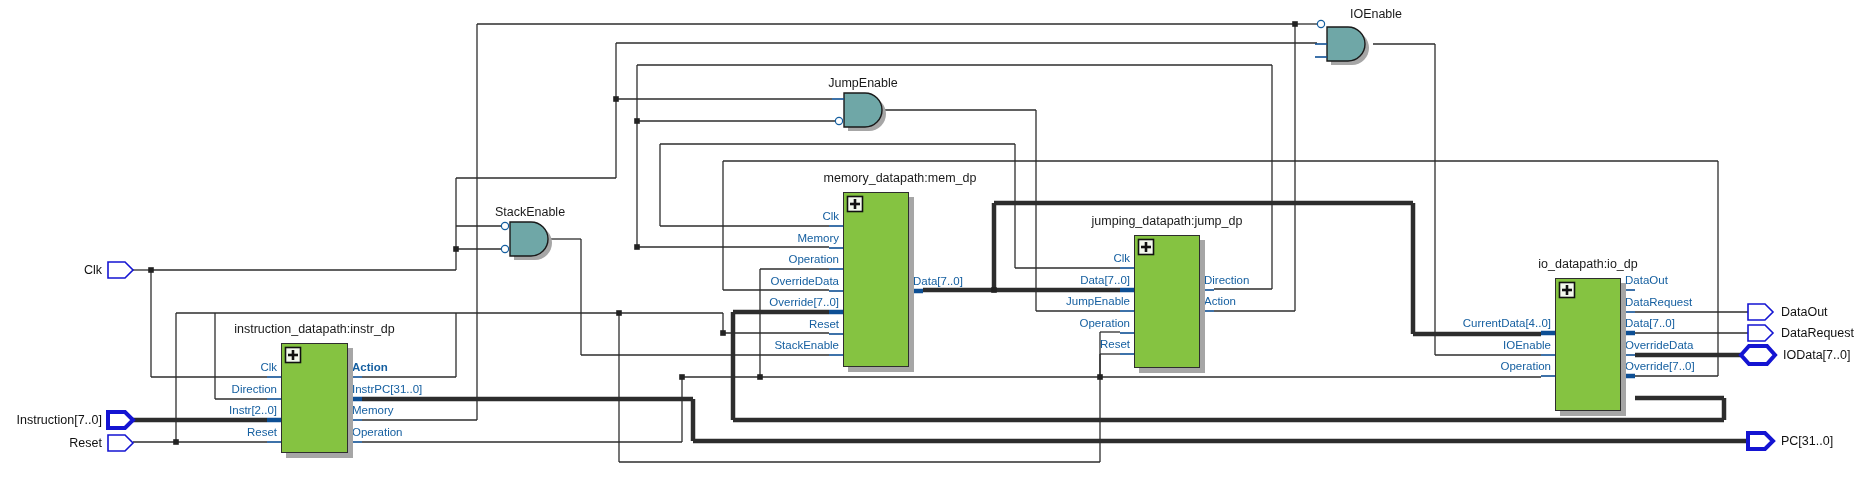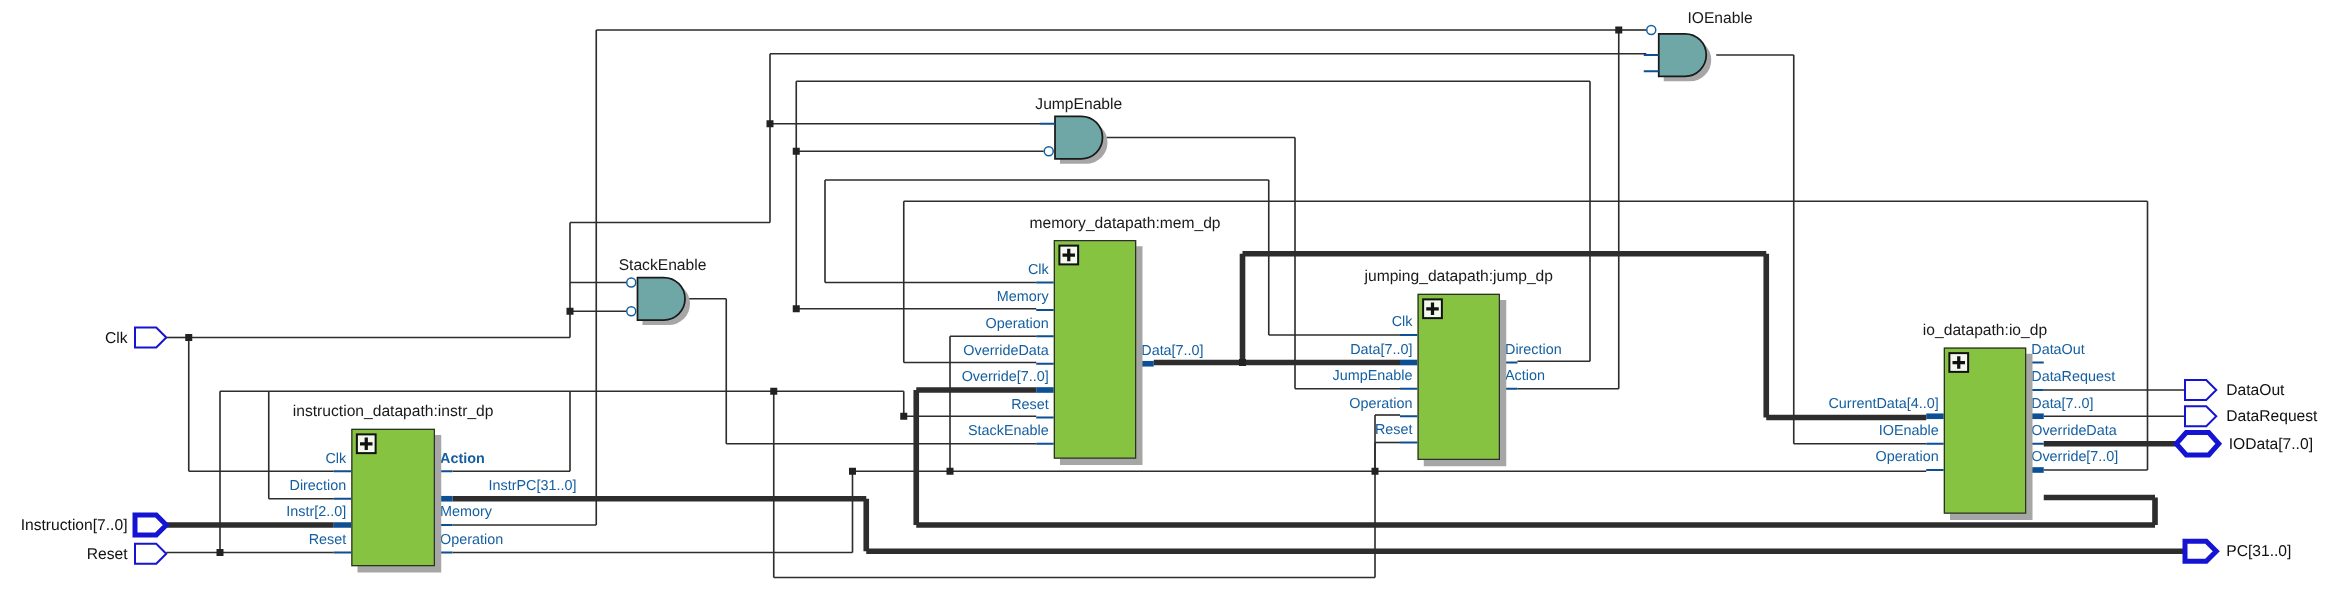--- a/index.html
+++ b/index.html
@@ -171,21 +171,21 @@
       <polygon points="1748,325 1765,325 1773,333 1765,341 1748,341" fill="#fff" stroke="#1414d2" stroke-width="1.6"></polygon>
       <polygon points="1741,355 1749,346 1767,346 1775,355 1767,364 1749,364" fill="#fff" stroke="#1414d2" stroke-width="4"></polygon>
       <polygon points="1748,433 1765,433 1773,441 1765,449 1748,449" fill="#fff" stroke="#1414d2" stroke-width="4"></polygon>
     </svg>
   <div id="nodes">
       <div class="port-label left" style="color: rgb(21, 95, 160); top: 361px; left: 129px; width: 148px;">Clk</div>
       <div class="port-label left" style="color: rgb(21, 95, 160); top: 383px; left: 129px; width: 148px;">Direction</div>
       <div class="port-label left" style="color: rgb(21, 95, 160); top: 404px; left: 129px; width: 148px;">Instr[2..0]</div>
       <div class="port-label left" style="color: rgb(21, 95, 160); top: 426px; left: 129px; width: 148px;">Reset</div>
       <div class="port-label right" style="color: rgb(21, 95, 160); top: 361px; left: 352px; width: 148px; font-weight: bold;">Action</div>
-      <div class="port-label right" style="color: rgb(21, 95, 160); top: 383px; left: 352px; width: 148px; text-align: center;">InstrPC[31..0]</div>
+      <div class="port-label right" style="color: rgb(21, 95, 160); top: 383px; left: 352px; width: 148px;">InstrPC[31..0]</div>
       <div class="port-label right" style="color: rgb(21, 95, 160); top: 404px; left: 352px; width: 148px;">Memory</div>
       <div class="port-label right" style="color: rgb(21, 95, 160); top: 426px; left: 352px; width: 148px;">Operation</div>
       <div class="block" style="left: 281px; top: 343px; width: 67px; height: 110px; background: rgb(133, 195, 65);"></div>
       <div class="block-title" style="left: 94.5px; top: 322px; width: 440px;">instruction_datapath:instr_dp</div>
       <svg width="18" height="18" class="plus-icon" style="left: 284px; top: 346px;">
         <rect x="1.5" y="1.5" width="15" height="15" fill="#f4f9ee" stroke="#111" stroke-width="1.6"></rect>
         <line x1="4" y1="9" x2="14" y2="9" stroke="#111" stroke-width="2.6"></line>
         <line x1="9" y1="4" x2="9" y2="14" stroke="#111" stroke-width="2.6"></line>
       </svg>
       <div class="port-label left" style="color: rgb(21, 95, 160); top: 210px; left: 691px; width: 148px;">Clk</div>

